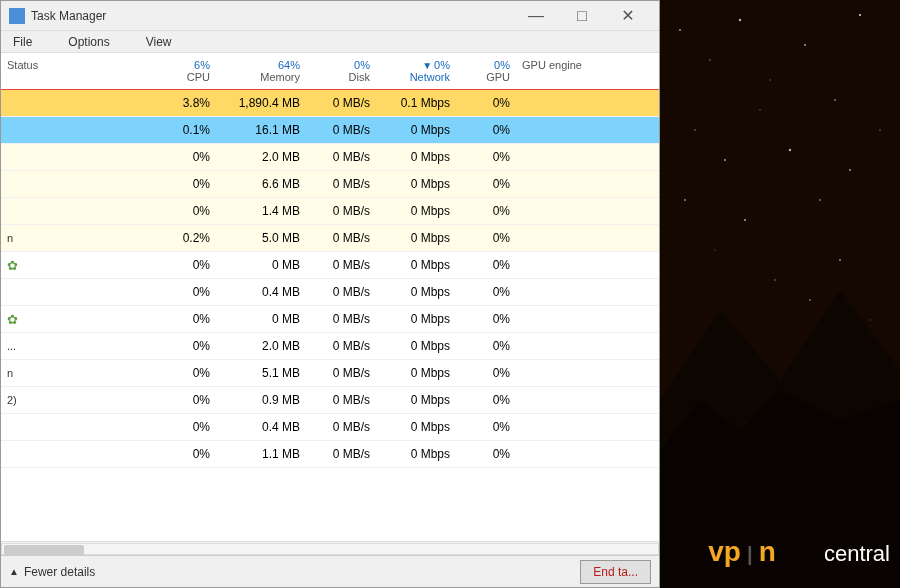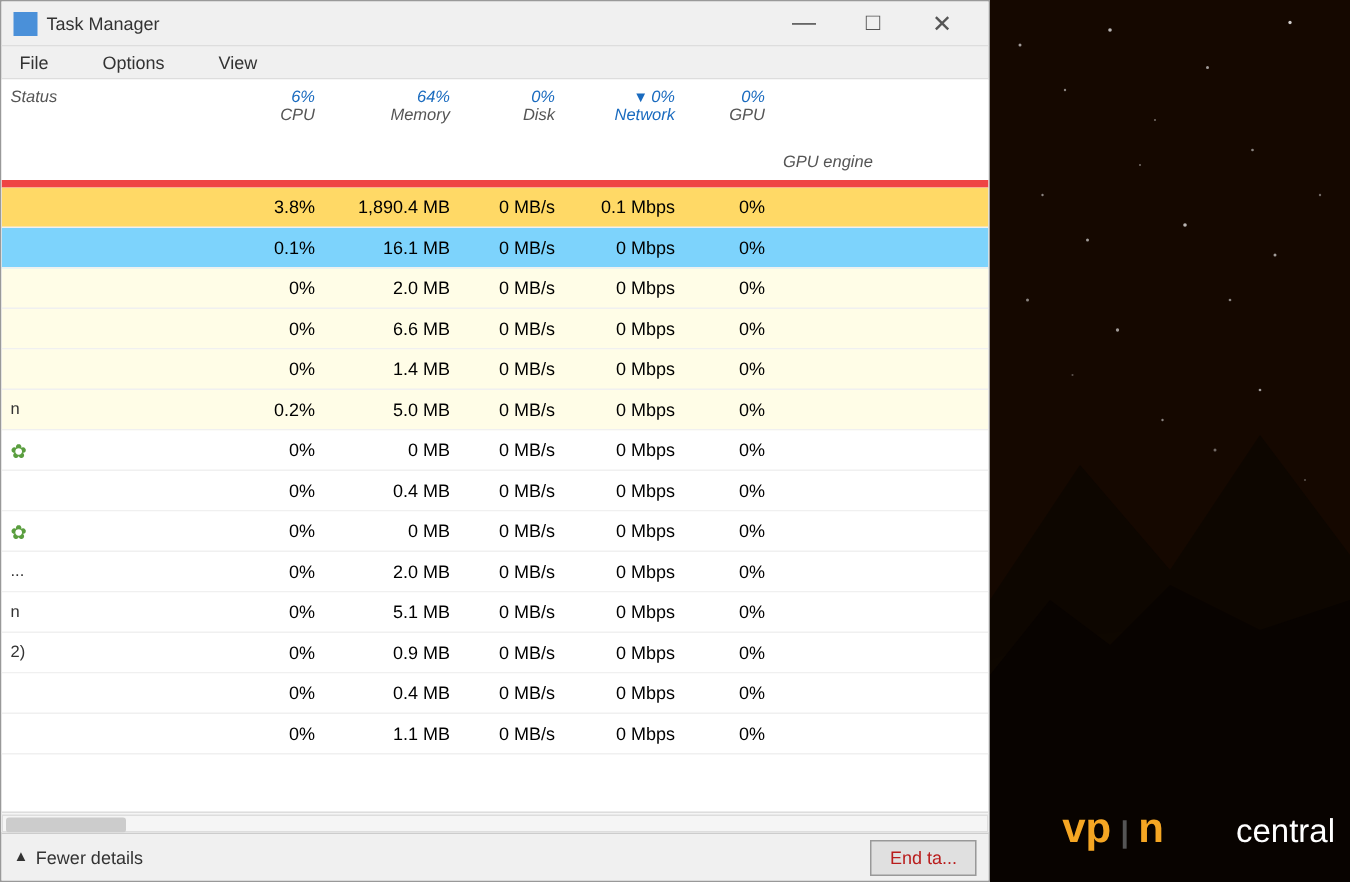--- a/index.html
+++ b/index.html
@@ -96,23 +96,22 @@
       flex-direction: column;
       overflow: hidden;
       background: white;
     }
 
     
     #table-header {
       display: grid;
       grid-template-columns: 155px 60px 90px 70px 80px 60px 1fr;
       background: white;
-      border-bottom: 5px solid #ef4444;
+      border-bottom: 1px solid #ef4444;
       padding: 2px 0;
-      font-style: italic;
     }
     .col-header {
       padding: 4px 6px;
       font-size: 11px;
       color: #555;
       text-align: right;
       cursor: pointer;
     }
     .col-header.status { text-align: left; }
     .col-header.active-col { color: #1a6bbf; }
@@ -277,21 +276,21 @@
           <span class="network-arrow">▼</span>
           <span style="color:#1a6bbf;">0%</span>
         </div>
         <div class="col-header-name" style="color:#1a6bbf;">Network</div>
       </div>
       <div class="col-header">
         <div class="col-header-val">0%</div>
         <div class="col-header-name">GPU</div>
       </div>
       <div class="col-header">
-        <div class="col-header-name" style="text-align:left;margin-top:43px;">GPU engine</div>
+        <div class="col-header-name" style="text-align:left;">GPU engine</div>
       </div>
     </div>
 
     <div id="table-body">
 
     <div class="table-row bg-high">
           <div class="cell name-cell"></div>
           <div class="cell">3.8%</div>
           <div class="cell">1,890.4 MB</div>
           <div class="cell">0 MB/s</div>

